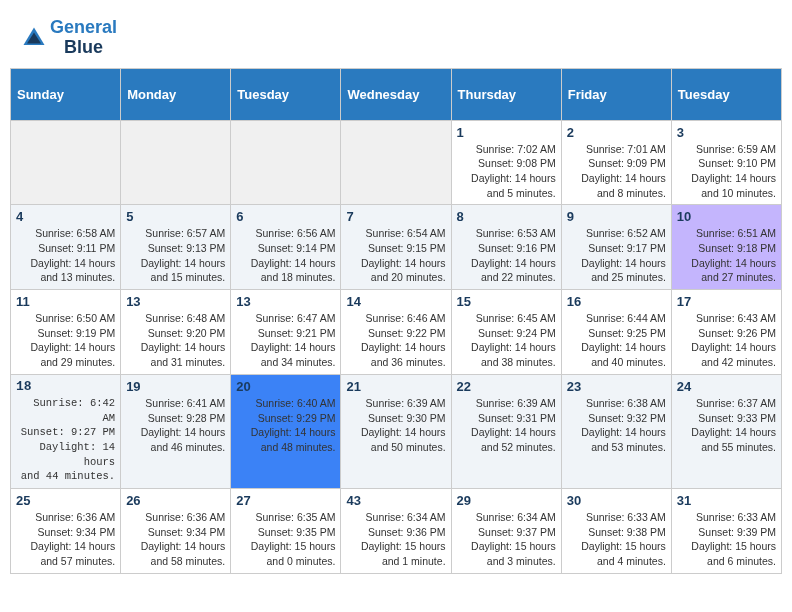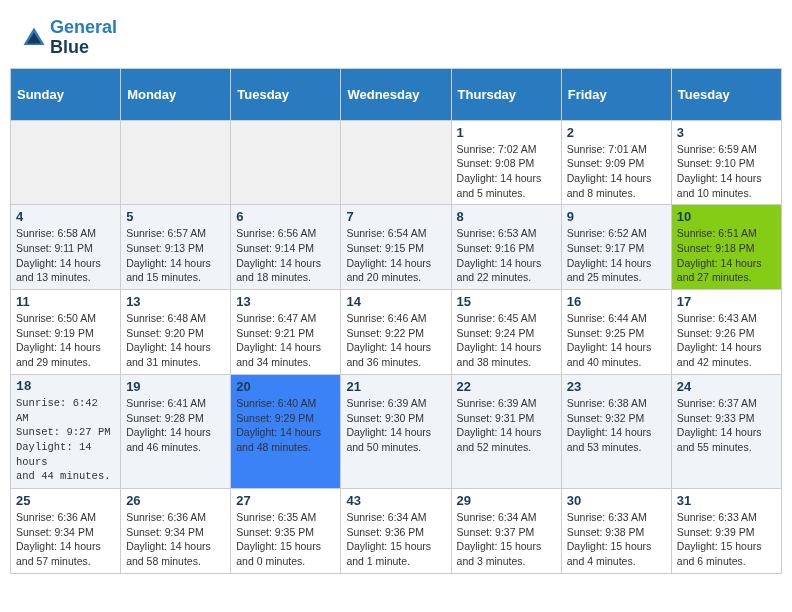--- a/index.html
+++ b/index.html
@@ -19,20 +19,21 @@
     .logo {
       display: flex;
       align-items: center;
       gap: 2px;
     }
     .logo-text {
       font-size: 18px;
       font-weight: bold;
       color: #1a3a5c;
       line-height: 1.1;
+      text-align: center;
     }
     .logo-text span {
       color: #2a7abf;
     }
     .logo-icon {
       width: 28px;
       height: 28px;
     }
     .title-block {
       text-align: right;
@@ -76,20 +77,21 @@
       font-size: 13px;
       font-weight: bold;
       color: #1a3a5c;
       display: block;
       margin-bottom: 2px;
     }
     .day-info {
       font-size: 10.5px;
       color: #333;
       line-height: 1.4;
+      text-align: right;
     }
     .empty-cell {
       background: #f0f0f0 !important;
     }
   </style>
 </head>
 <body>
 
 <div class="header">
   <div class="logo">
@@ -157,21 +159,21 @@
           <div class="day-info">Sunrise: 6:54 AM<br>Sunset: 9:15 PM<br>Daylight: 14 hours<br>and 20 minutes.</div>
         </td>
         <td style="background: rgb(240, 244, 248);">
           <span class="day-num">8</span>
           <div class="day-info">Sunrise: 6:53 AM<br>Sunset: 9:16 PM<br>Daylight: 14 hours<br>and 22 minutes.</div>
         </td>
         <td style="background: rgb(240, 244, 248);">
           <span class="day-num">9</span>
           <div class="day-info">Sunrise: 6:52 AM<br>Sunset: 9:17 PM<br>Daylight: 14 hours<br>and 25 minutes.</div>
         </td>
-        <td style="background: #84cc16;">
+        <td style="background: #c4b5fd;">
           <span class="day-num">10</span>
           <div class="day-info">Sunrise: 6:51 AM<br>Sunset: 9:18 PM<br>Daylight: 14 hours<br>and 27 minutes.</div>
         </td>
       </tr>
       <tr>
         <td>
           <span class="day-num">11</span>
           <div class="day-info">Sunrise: 6:50 AM<br>Sunset: 9:19 PM<br>Daylight: 14 hours<br>and 29 minutes.</div>
         </td>
         <td>

